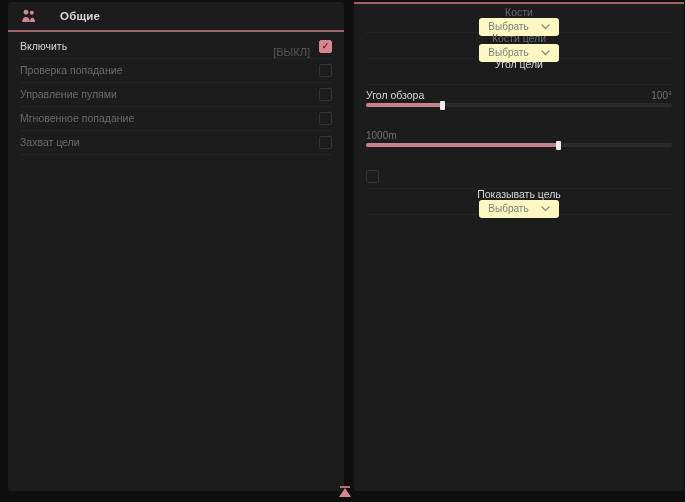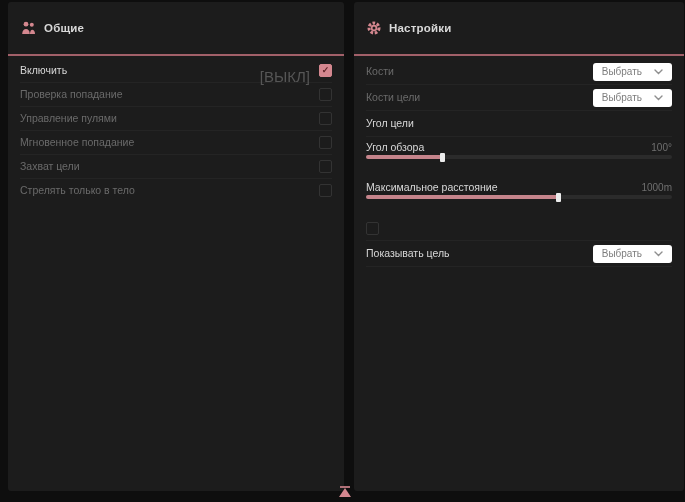--- a/index.html
+++ b/index.html
@@ -8,48 +8,48 @@
     background:#0e0e0e;
     position:relative;
     overflow:hidden;
     font-family:"Liberation Sans", sans-serif;
     -webkit-font-smoothing:antialiased;
   }
   .panel { position:absolute; top:2px; height:489px; background:#1c1c1c; border-radius:3px; }
   #left-panel  { left:8px;  width:336px; }
   #right-panel { left:354px; width:330px; }
 
-  .panel-header { height:28px; display:flex; align-items:center; gap:8px; padding:12px 13px; }
+  .panel-header { height:28px; display:flex; align-items:center; gap:24px; padding:0 13px; }
   .panel-title  { font-size:11.5px; font-weight:700; color:#d9d9d9; letter-spacing:.2px; }
   .panel-divider{ height:2px; background:#a26069; }
 
   .rows { padding:3px 12px 0 12px; }
 
   .row { height:23px; display:flex; align-items:center; justify-content:space-between;
          border-bottom:1px solid #242424; }
-  .row.sel { height:25px; }
+  .row.sel { height:25px;flex-direction:column; }
   .row.last { border-bottom:none; }
 
   .lbl     { font-size:10.5px; line-height:1; }
   .bright  { color:#d8d8d8; }
   .dim     { color:#6a6a6a; }
   .dimmer  { color:#4c4c4c; }
 
   .row-right { display:flex; align-items:center; gap:9px; }
-  .keybind   { font-size:15px; color:#565656;margin-top:11px; }
+  .keybind   { font-size:11px; color:#565656;margin-top:11px; }
 
   .checkbox { width:13px; height:13px; border:1px solid #3c3c3c; border-radius:2px;
               box-sizing:border-box; display:flex; align-items:center; justify-content:center;
               background:transparent; }
   .checkbox[data-checked="true"] { background:#d4878f; border-color:#d4878f; }
   .check { display:none; font-size:9px; color:#5e2227; font-weight:700; line-height:1; }
   .checkbox[data-checked="true"] .check { display:block; }
   .checkbox.faint { border-color:#333333; }
 
-  .dropdown { display:flex; align-items:center; gap:12px; background:#ffffff;
+  .dropdown { display:flex; align-items:center; gap:12px; background:#fef9c3;
               border-radius:3px; padding:4px 9px; }
   .dd-text  { font-size:10px; color:#7d7d7d; line-height:1; white-space:nowrap; }
 
   .slider-row  { padding-top:2px; margin-bottom:18px; }
   .slider-head { height:16px; display:flex; align-items:center; justify-content:space-between; }
   .slider-head .val { font-size:10px; color:#6f6f6f; }
   .track  { height:4px; background:#2b2b2b; border-radius:2px; position:relative; }
   .fill   { height:100%; background:#c5848b; border-radius:2px; position:relative; }
   .handle { position:absolute; right:-2px; top:-2.5px; width:5px; height:9px;
             background:#ececec; border-radius:1px; }
@@ -111,40 +111,24 @@
       </div>
     </div>
 
     <div class="row">
       <span class="lbl dim">Захват цели</span>
       <div class="checkbox faint" data-checked="false">
         
       </div>
     </div>
 
-    <div class="row last">
-      <span class="lbl dim">Стрелять только в тело</span>
-      <div class="checkbox faint" data-checked="false">
-        
-      </div>
-    </div>
   </div>
 </div>
 
 <div class="panel" id="right-panel">
-  <div class="panel-header">
-    <span class="icon">
-      <svg width="14" height="14" viewBox="0 0 14 14">
-        <circle cx="7" cy="7" r="5" fill="none" stroke="#d4878f" stroke-width="3" stroke-dasharray="2.6 1.7"></circle>
-        <circle cx="7" cy="7" r="3.2" fill="#d4878f"></circle>
-        <circle cx="7" cy="7" r="1.5" fill="#1c1c1c"></circle>
-      </svg>
-    </span>
-    <span class="panel-title">Настройки</span>
-  </div>
   <div class="panel-divider"></div>
 
   <div class="rows">
     <div class="row sel">
       <span class="lbl dim">Кости</span>
       <div class="dropdown">
         <span class="dd-text">Выбрать</span>
         <span class="icon">
           <svg width="9" height="6" viewBox="0 0 9 6">
               <path d="M1 1 L4.5 4.5 L8 1" stroke="#8f8f8f" stroke-width="1.4" fill="none" stroke-linecap="round"></path>
@@ -176,21 +160,20 @@
       </div>
       <div class="track">
         <div class="fill" style="width: 25%;">
           <div class="handle"></div>
         </div>
       </div>
     </div>
 
     <div class="slider-row">
       <div class="slider-head">
-        <span class="lbl bright">Максимальное расстояние</span>
         <span class="val">1000m</span>
       </div>
       <div class="track">
         <div class="fill" style="width: 63%;">
           <div class="handle"></div>
         </div>
       </div>
     </div>
 
     <div class="row">

